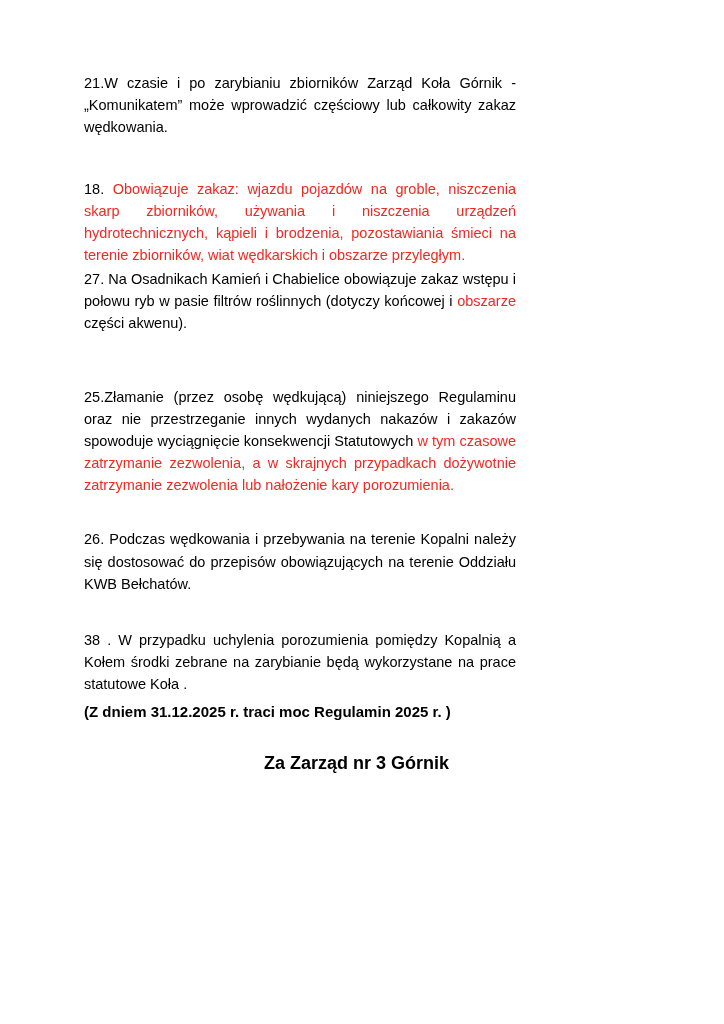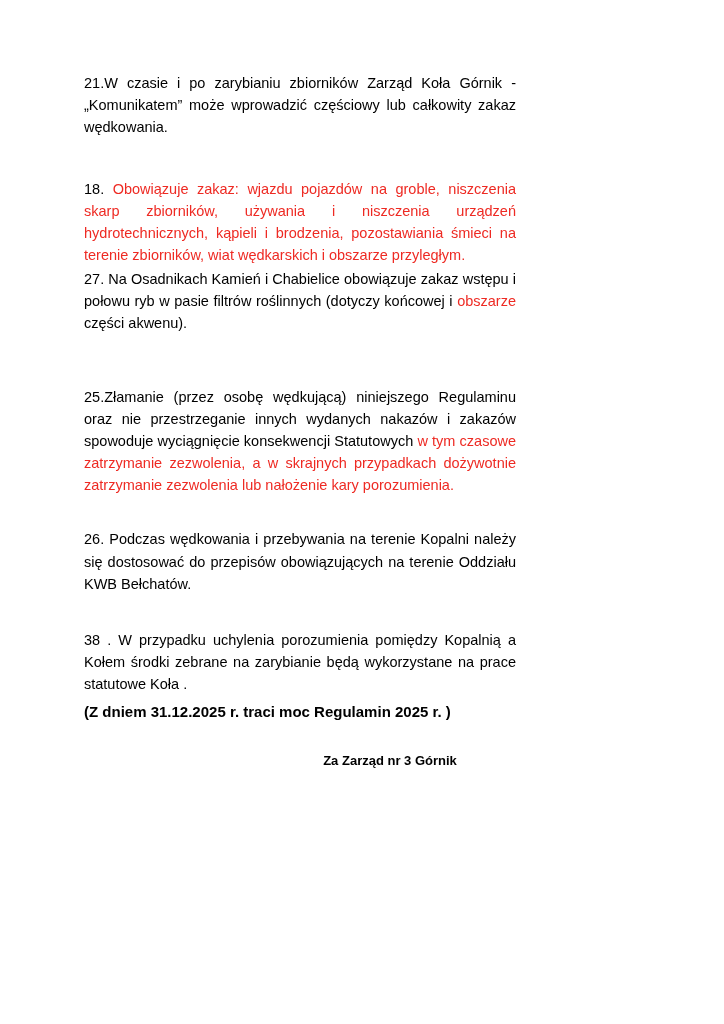--- a/index.html
+++ b/index.html
@@ -35,22 +35,21 @@
   .gap-lg { height: 26px; }
   .gap-md { height: 14px; }
   .gap-sm { height: 6px; }
   .gap-xs { height: 2px; }
   .bold {
     font-weight: bold;
     font-size: 15px;
   }
   .signature {
     font-weight: bold;
-    font-size: 13px;
-    text-align: center;
+    font-size: 18px;
     margin-top: 30px;
     padding-left: 180px;
   }
   .para span { display: inline; }
 </style>
 </head>
 <body>
 
 <div class="page">
 

